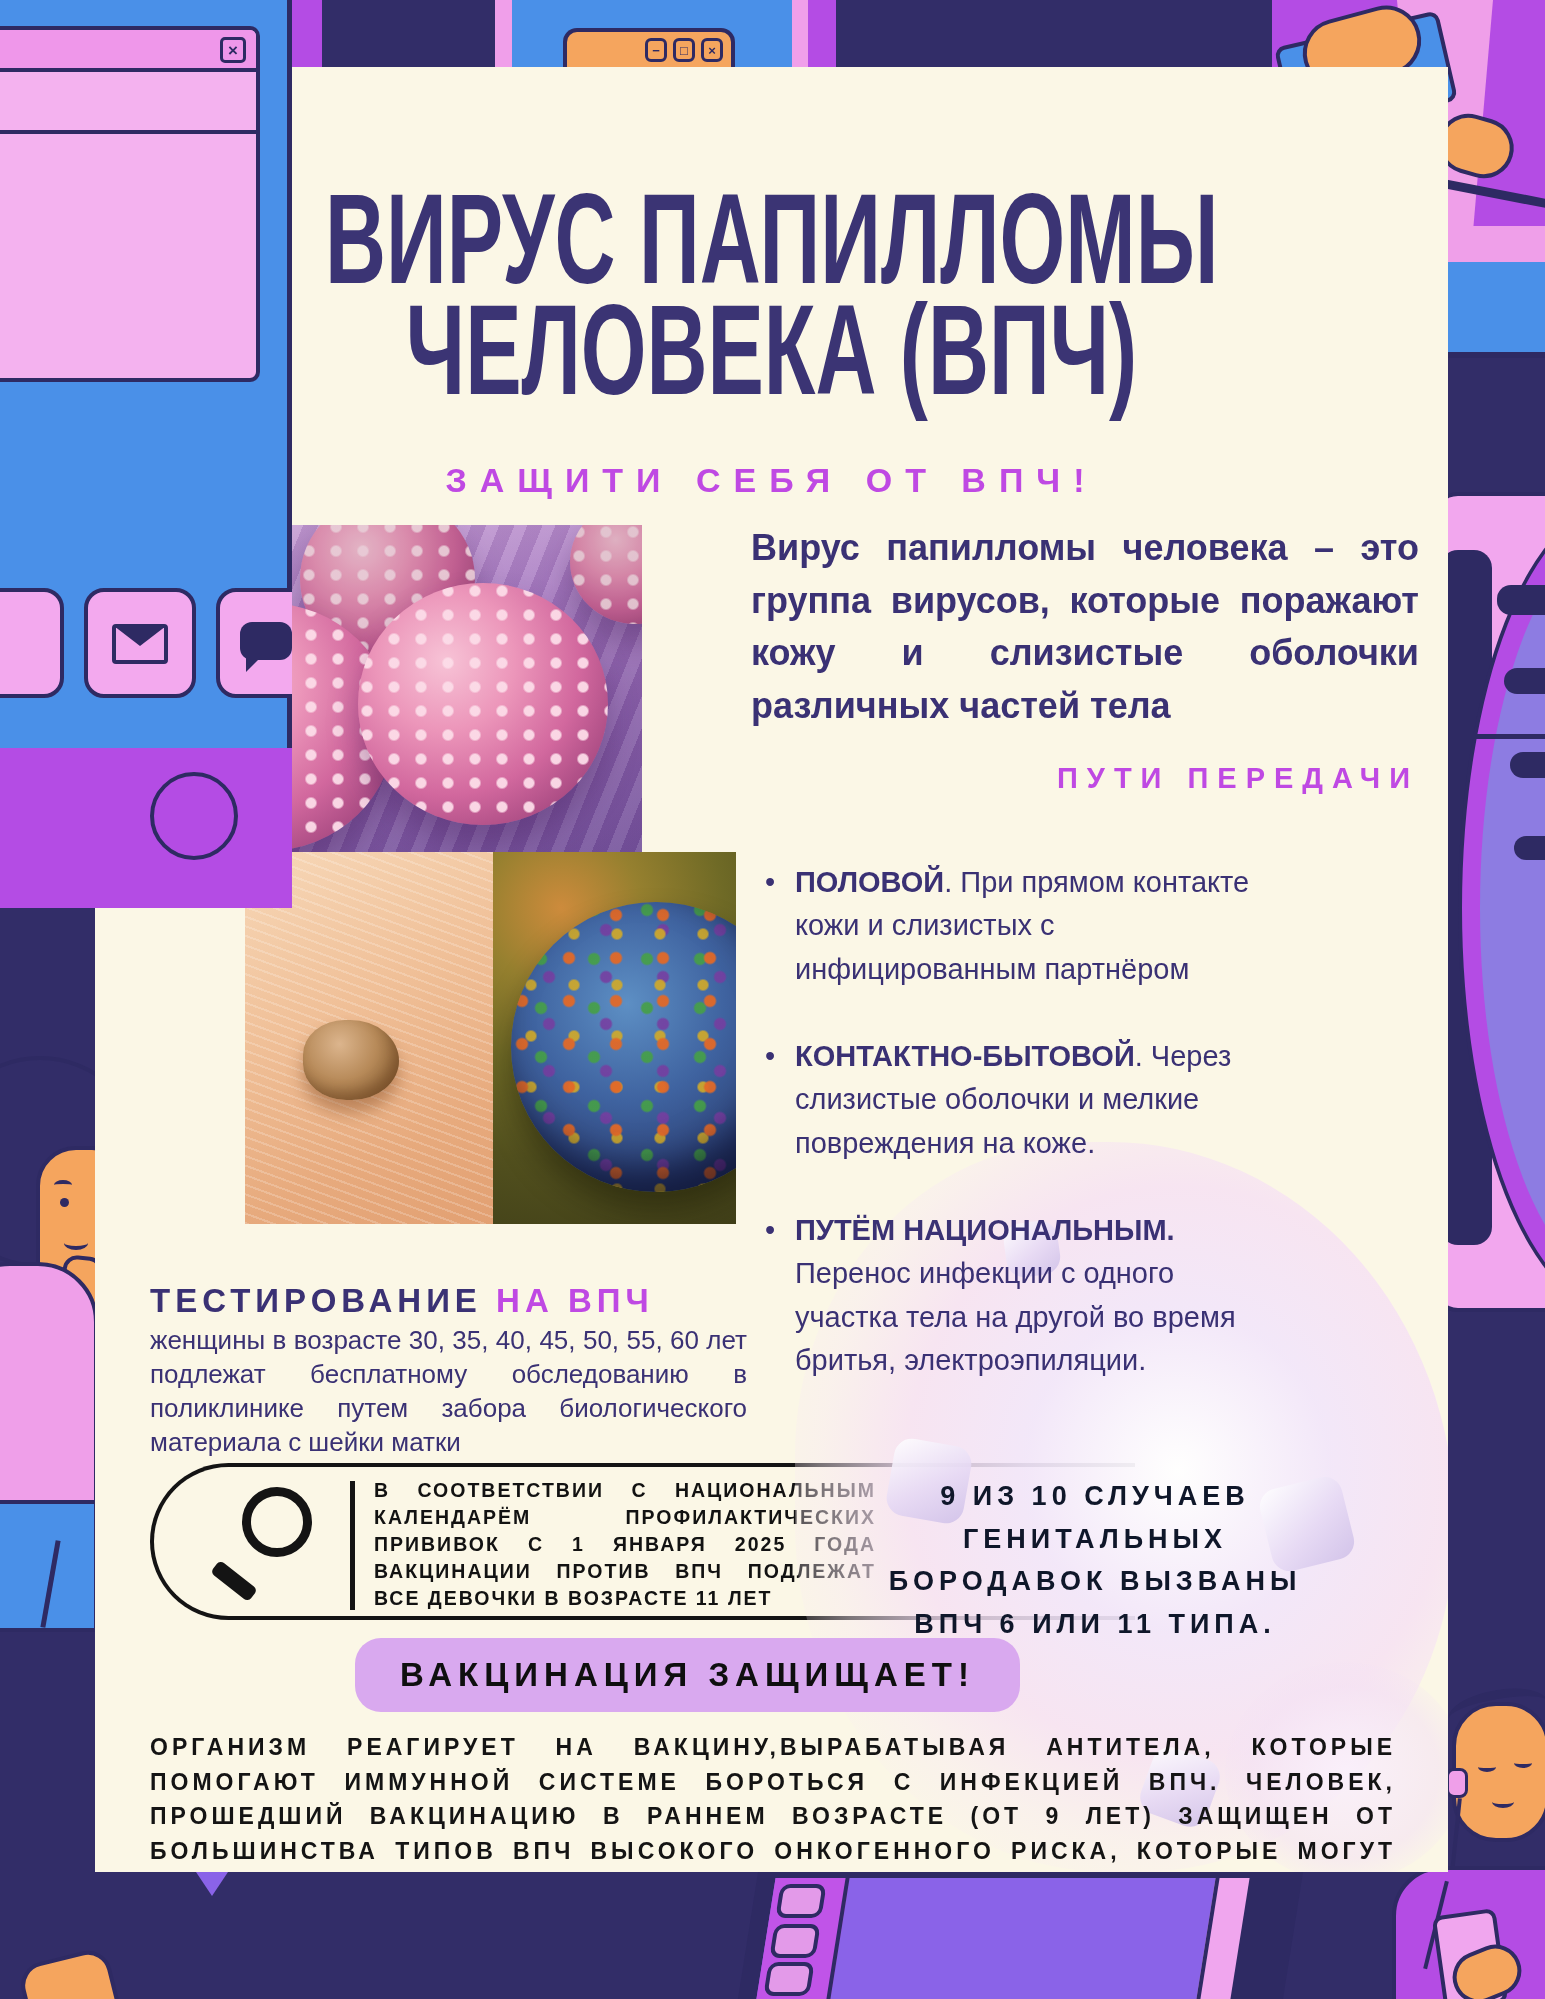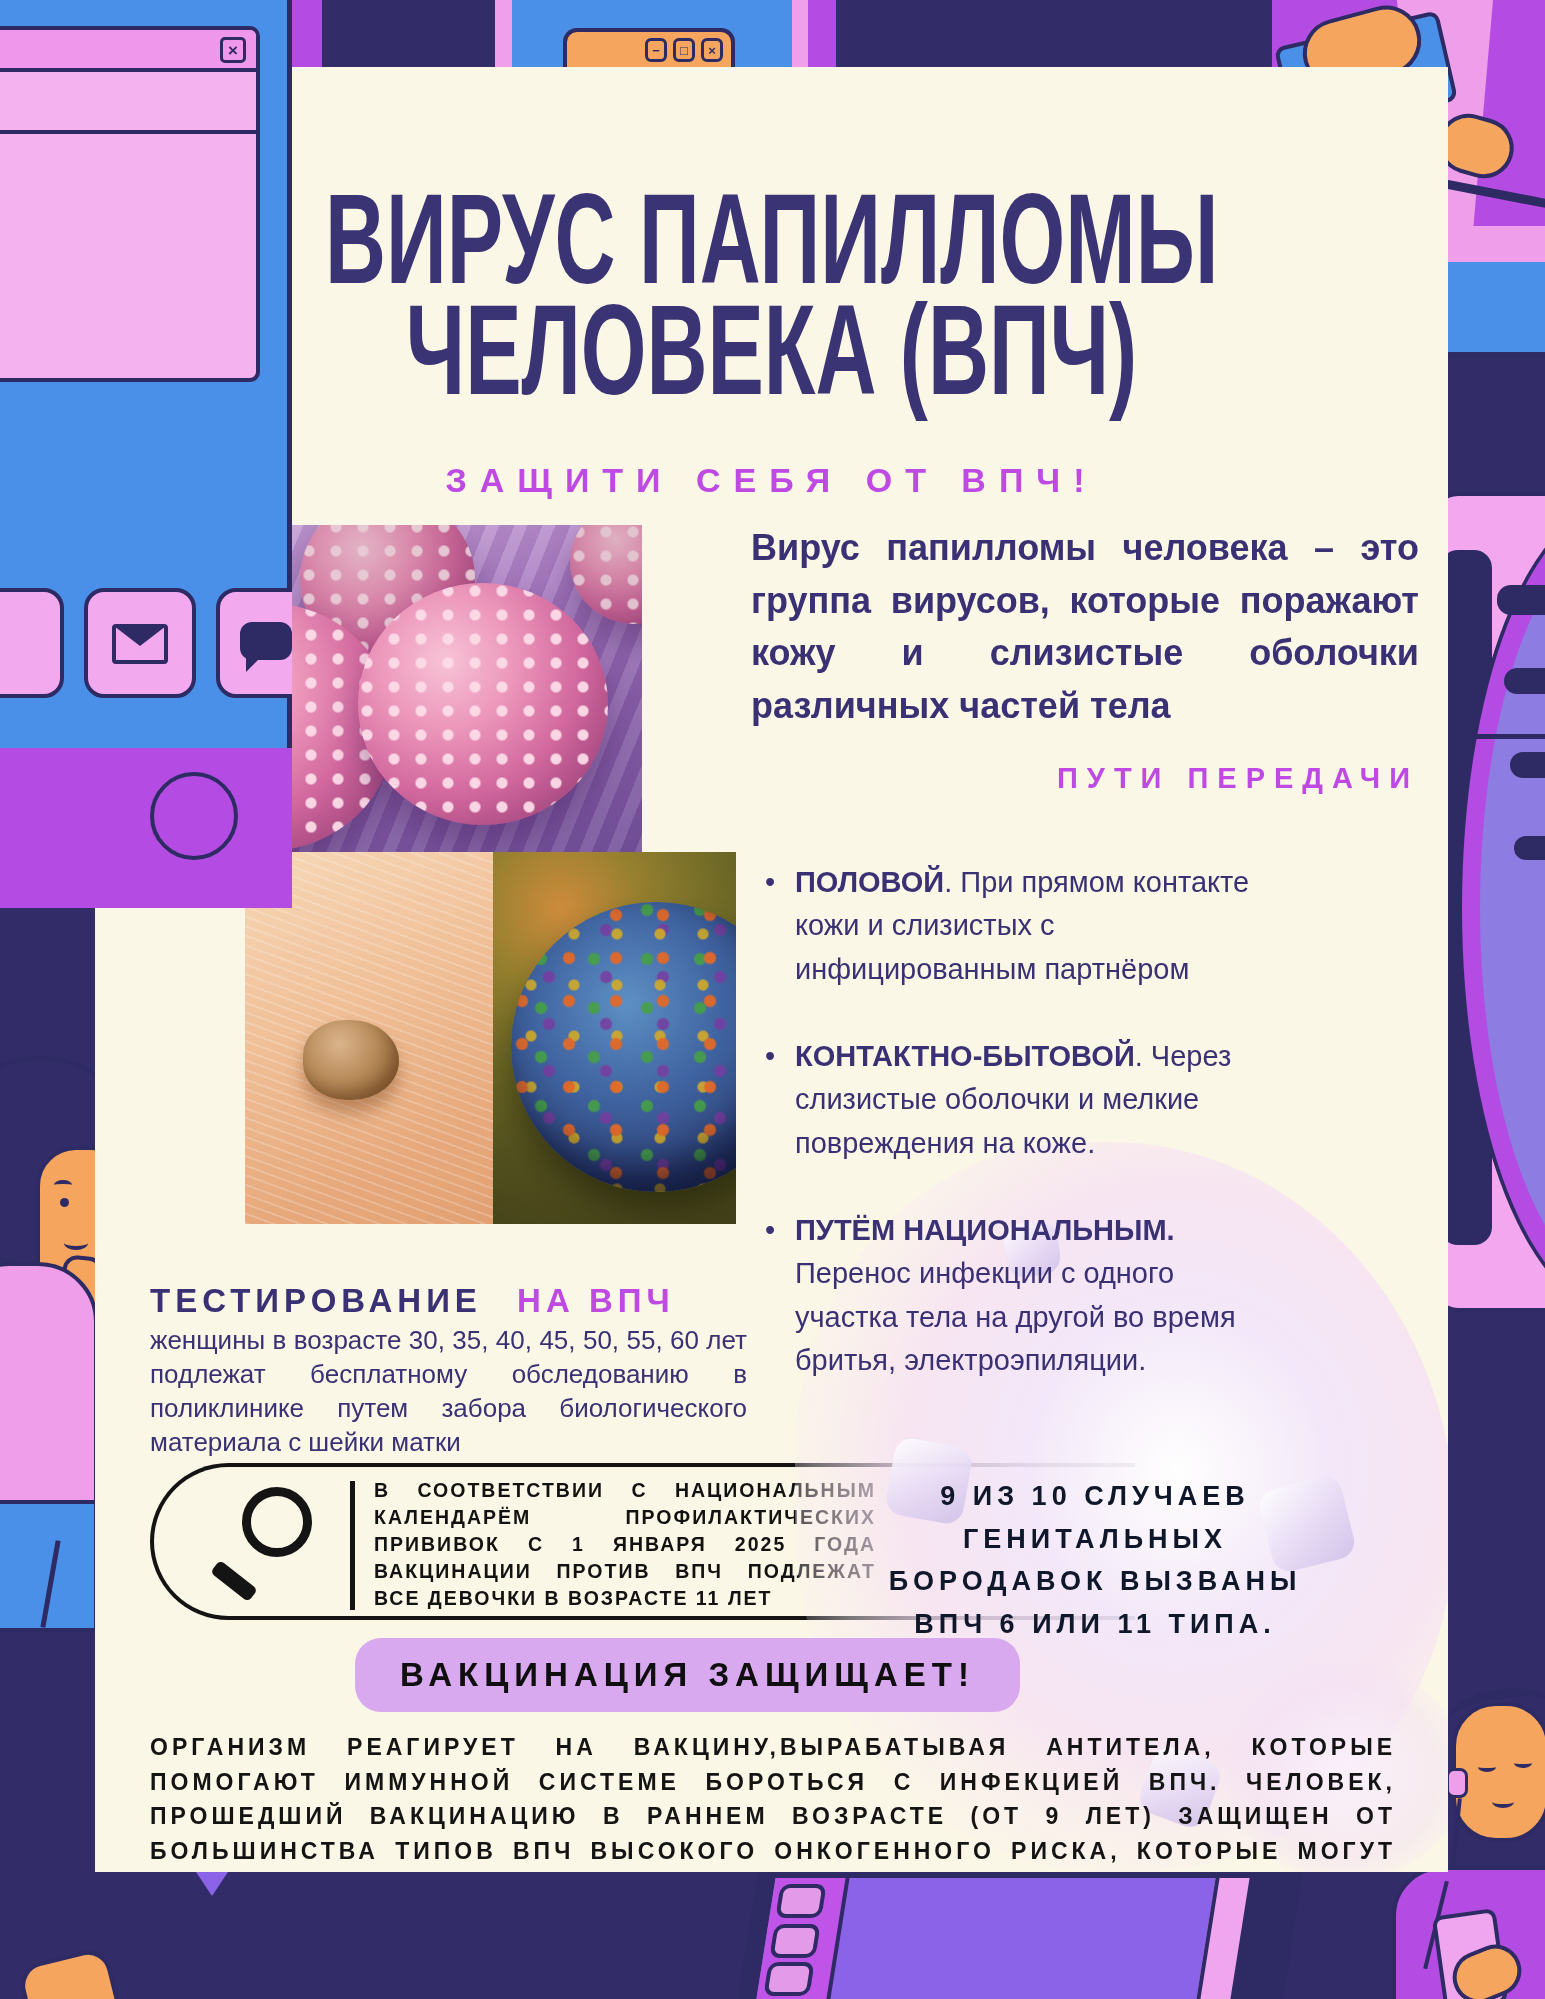--- a/index.html
+++ b/index.html
@@ -70,21 +70,21 @@
   #trans-list { margin-top:22px; padding-left:44px; list-style:none; font-size:29px; line-height:1.5; color:#3a3174; white-space:pre-line; }
   #trans-list li { position:relative; }
   #trans-list li::before { content:"•"; position:absolute; left:-30px; top:0; }
   .lead { font-weight:bold; }
 
   #warts { left:700px; top:1408px; width:600px; text-align:center; font-size:27px; font-weight:bold;
     letter-spacing:5px; line-height:1.58; color:#0f172a; white-space:pre-line; }
 
   
   #test-heading { left:55px; top:1215px; font-size:33px; font-weight:bold; letter-spacing:5px; white-space:nowrap; }
-  .th-main { color:#3a3174; } .th-accent { color:#bf49e3;margin-left:21px; }
+  .th-main { color:#3a3174; } .th-accent { color:#bf49e3; }
   #test-body { left:55px; top:1256px; width:597px; font-size:26px; line-height:1.31; color:#3a3174; text-align:justify; }
 
   
   #note-box { left:55px; top:1396px; width:985px; height:157px; border:4px solid #141414; border-right:none;
     border-radius:100px 0 0 100px; z-index:2; }
   #mag { position:absolute; left:50px; top:20px; width:112px; height:112px; }
   #mag .lens { position:absolute; right:4px; top:0; width:70px; height:70px; border:9px solid #141414; border-radius:50%; }
   #mag .handle { position:absolute; left:6px; bottom:10px; width:48px; height:16px; background:#141414; border-radius:5px; transform:rotate(38deg); }
   #note-divider { position:absolute; left:196px; top:14px; width:5px; height:129px; background:#141414; }
   #note-text { position:absolute; left:220px; top:10px; width:502px; font-size:19.5px; font-weight:bold;

